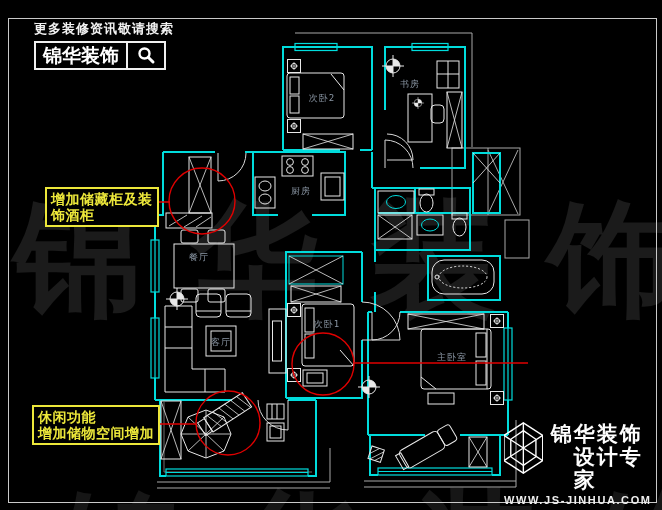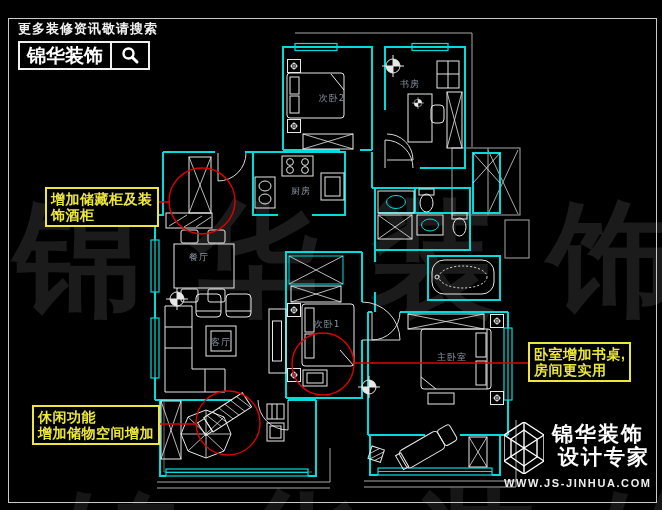--- a/index.html
+++ b/index.html
@@ -12,32 +12,32 @@
              white-space:nowrap;line-height:1;}
   .wm1{left:14px;top:196px;}
   .wm2{left:58px;top:486px;color:#161616;}
   svg.plan{position:absolute;left:0;top:0;z-index:3;}
   .room-label{position:absolute;z-index:4;color:#8b97a5;font-size:9px;letter-spacing:1px;
               font-family:"DejaVu Sans Mono",monospace;transform:translate(-50%,-50%);
               white-space:nowrap;text-align:right;}
   .callout{position:absolute;z-index:5;border:2px solid #ece73a;color:#ece73a;
            background:#000;font-size:14px;font-weight:bold;line-height:16px;
            padding:2px 4px;letter-spacing:0.5px;white-space:nowrap;}
-  .header{position:absolute;left:18px;top:20px;z-index:6;color:#fff;}
+  .header{position:absolute;left:34px;top:20px;z-index:6;color:#fff;}
   .tagline{font-size:13px;font-weight:bold;letter-spacing:1px;color:#f2f2f2;}
   .logo-box{margin-top:3px;display:inline-flex;align-items:stretch;border:2px solid #f0f0f0;
             height:25px;}
   .logo-text{font-size:19px;font-weight:bold;padding:0 7px;line-height:25px;color:#fff;}
   .logo-sep{border-left:2px solid #f0f0f0;}
   .logo-search{width:36px;display:flex;align-items:center;justify-content:center;}
   .footer{position:absolute;left:504px;top:422px;z-index:6;color:#fff;}
   .footer-row{display:flex;align-items:flex-start;}
   .brand-lines{margin-left:8px;font-weight:bold;letter-spacing:2px;line-height:23px;
                font-size:21px;color:#fdfdfd;}
-  .brand-lines .l2{margin-left:6px;}
+  .brand-lines .l2{margin-left:23px;}
   .website{margin-top:3px;font-size:11px;font-weight:bold;letter-spacing:1.6px;color:#efefef;}
 </style>
 </head>
 <body>
 
 <div class="stage">
 
   <div class="watermark wm1">锦华装饰</div>
   <div class="watermark wm2">锦华装饰</div>
   <div class="outer-border"></div>
@@ -297,39 +297,35 @@
     <g stroke="#e00000" fill="none" stroke-width="1.4">
       <circle cx="202" cy="201" r="33"></circle>
       <circle cx="228" cy="423" r="32"></circle>
       <circle cx="323" cy="364" r="31"></circle>
       <path d="M136,202 H170"></path>
       <path d="M137,424 H196"></path>
       <path d="M354,363 H528"></path>
     </g>
   </svg>
 
-  <div class="room-label" style="left:332px;top:98px">次卧2</div>
+  <div class="room-label" style="left:322px;top:98px">次卧2</div>
   <div class="room-label" style="left:410px;top:84px">书房</div>
   <div class="room-label" style="left:301px;top:191px">厨房</div>
   <div class="room-label" style="left:199px;top:257px">餐厅</div>
   <div class="room-label" style="left:221px;top:342px">客厅</div>
   <div class="room-label" style="left:327px;top:324px">次卧1</div>
   <div class="room-label" style="left:452px;top:357px">主卧室</div>
 
   <div class="callout" style="left:45px;top:187px">
     <div>增加储藏柜及装</div>
     <div>饰酒柜</div>
   </div>
   <div class="callout" style="left:32px;top:405px">
     <div>休闲功能</div>
     <div>增加储物空间增加</div>
-  </div>
-  <div class="callout" style="left:528px;top:342px">
-    <div>卧室增加书桌,</div>
-    <div>房间更实用</div>
   </div>
 
   <div class="header">
     <div class="tagline">更多装修资讯敬请搜索</div>
     <div class="logo-box">
       <span class="logo-text">锦华装饰</span>
       <span class="logo-sep"></span>
       <span class="logo-search">
         <svg width="19" height="19" viewBox="0 0 19 19">
           <circle cx="7.5" cy="7.5" r="5" stroke="#fff" stroke-width="2.4" fill="none"></circle>

